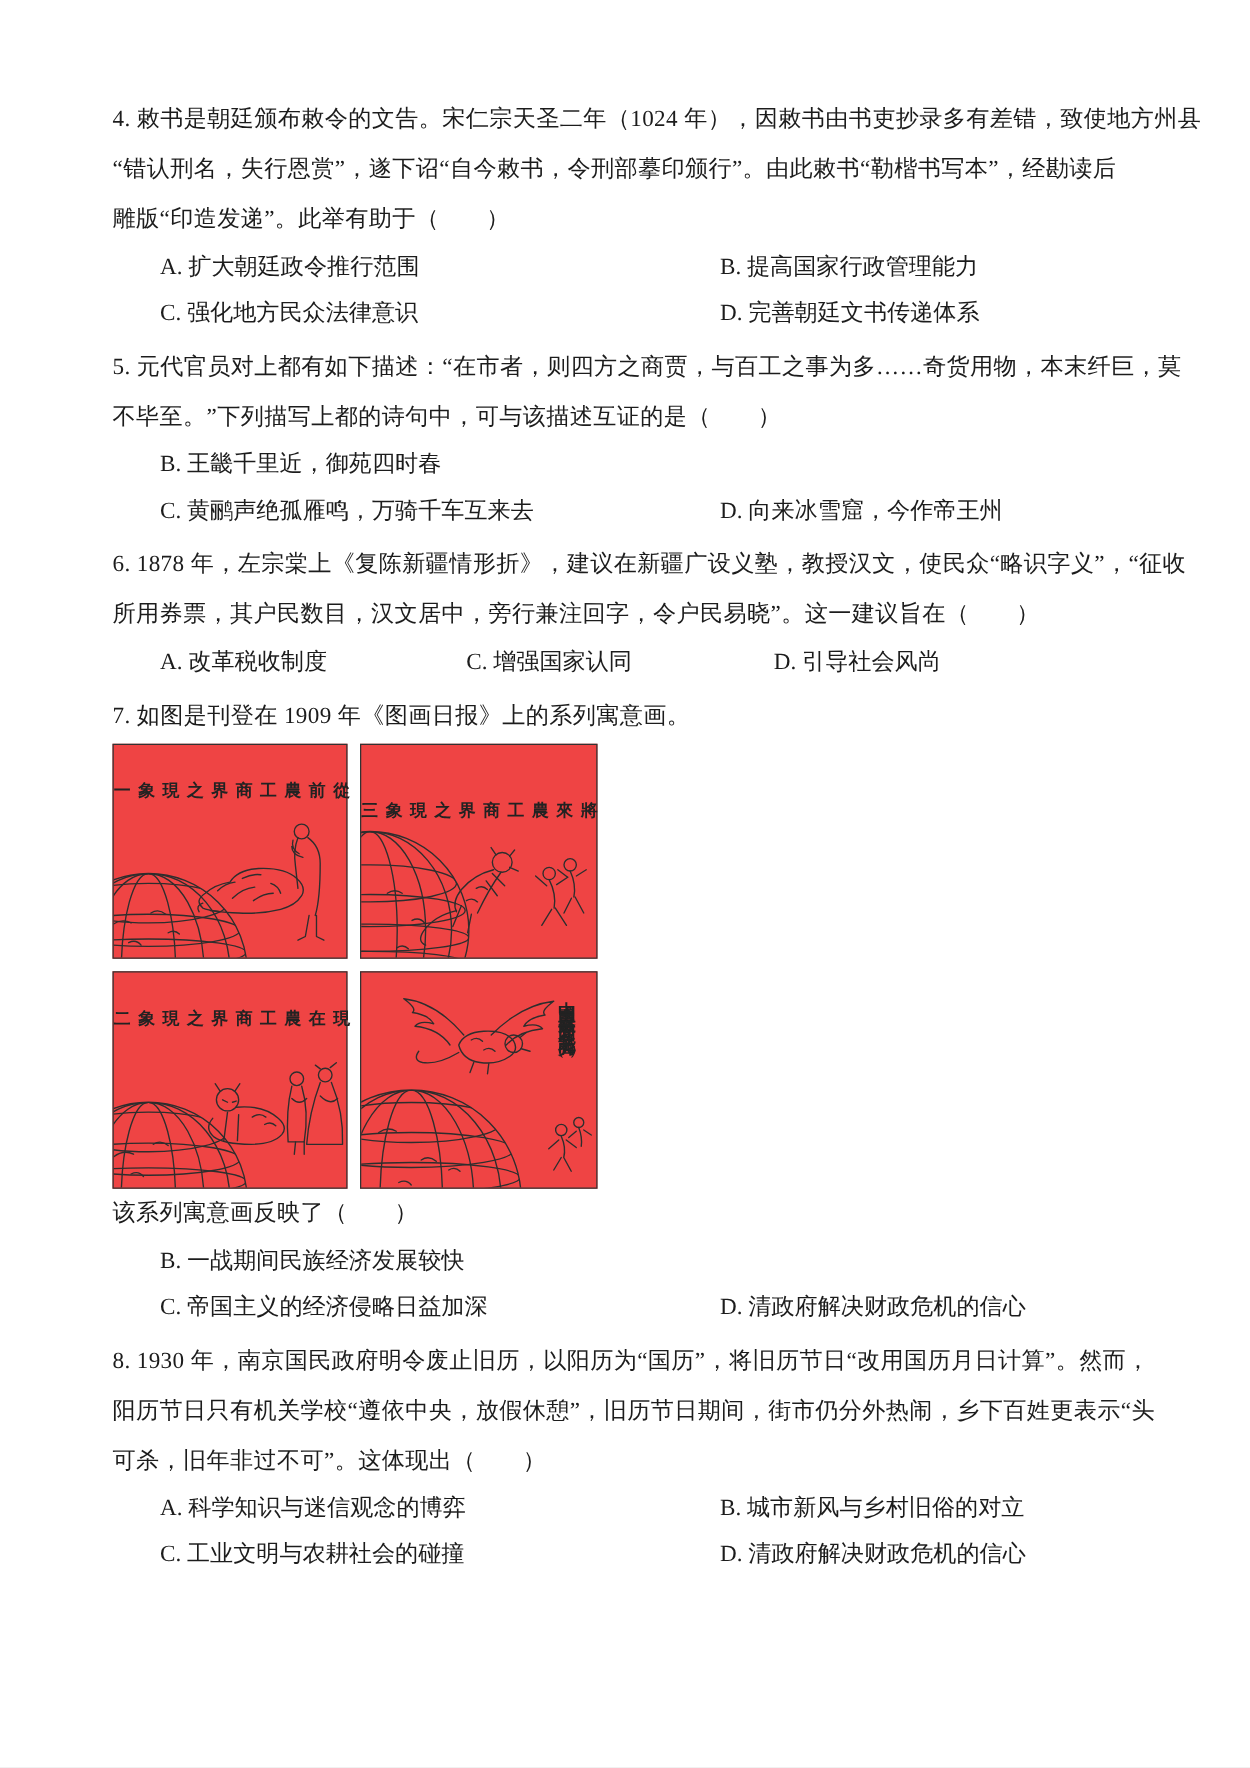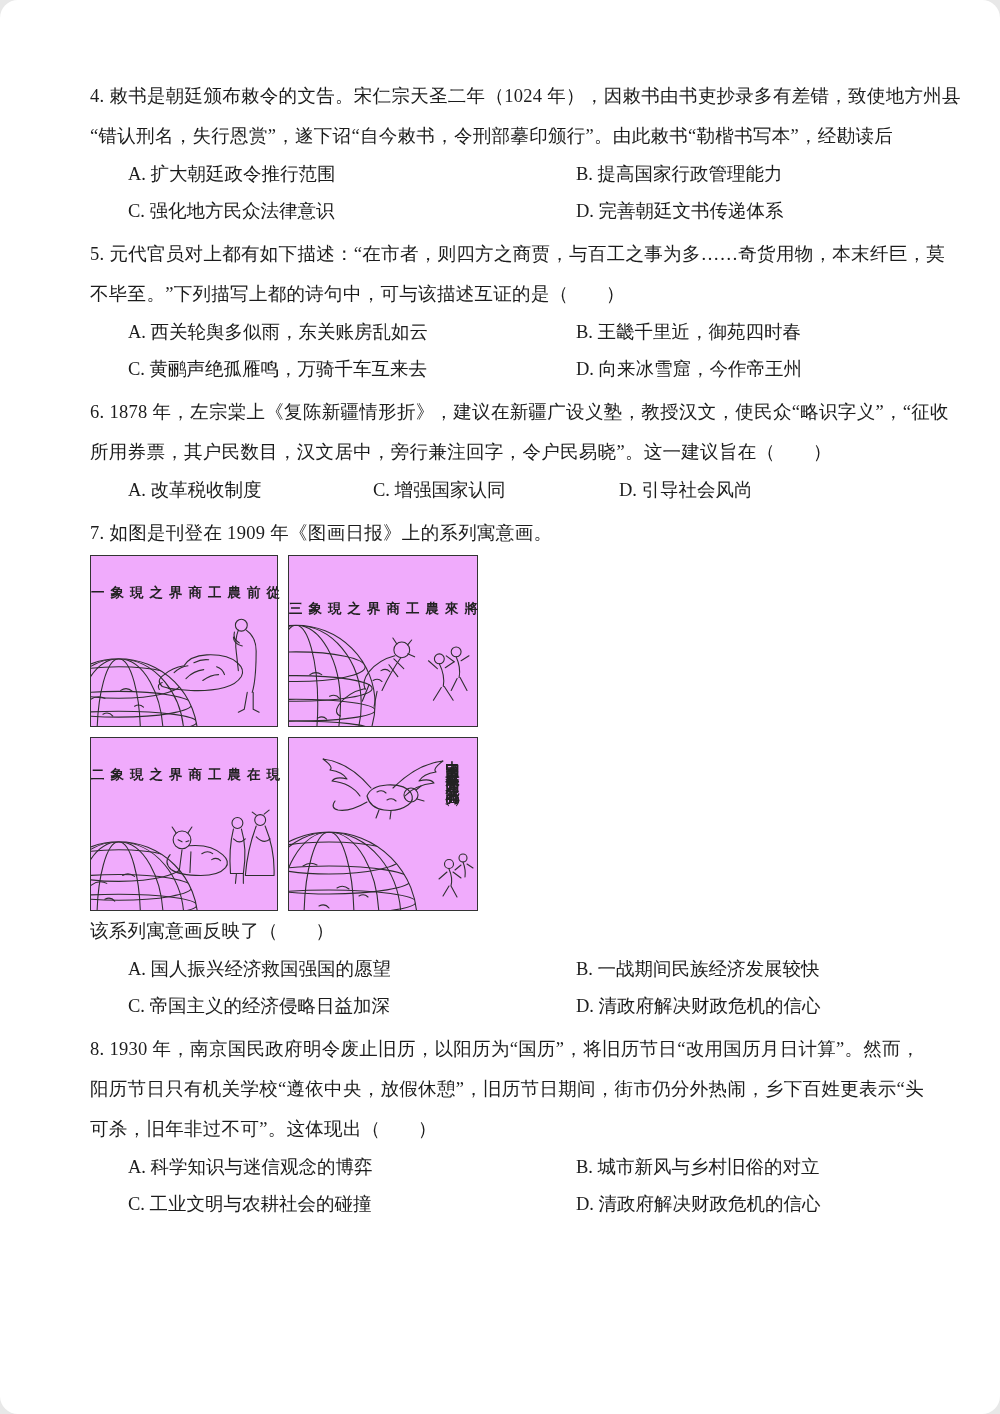--- a/index.html
+++ b/index.html
@@ -4,21 +4,20 @@
 <style>
   html,body{margin:0;padding:0;background:#e8e8e8;}
   .page{
     position:relative;
     width:1000px;height:1414px;
     margin:0 auto;
     background:#ffffff;
     font-family:"Liberation Serif","DejaVu Serif",serif;
     color:#1c1c1c;
     overflow:hidden;
-    border-radius:18px;
   }
   .content{position:absolute;left:90px;top:76px;width:822px;}
   .question{margin:0 0 4px 0;}
   .stem{
     margin:0;font-size:18.5px;line-height:40px;
     letter-spacing:.3px;white-space:nowrap;
   }
   .opt-row{display:flex;font-size:18.5px;line-height:37px;white-space:nowrap;}
   .opt{display:inline-block;margin-left:38px;}
   .opt.w2{width:410px;}
@@ -31,21 +30,21 @@
     margin:2px 0 0 0;
     display:grid;
     grid-template-columns:188px 190px;
     grid-template-rows:172px 174px;
     gap:10px;
     width:388px;
   }
   .panel{
     position:relative;
     border:1.4px solid #333;
-    background:#f0abfc;
+    background:#ef4444;
     box-sizing:border-box;
   }
   .panel svg{position:absolute;left:0;top:0;width:100%;height:100%;}
   .panel svg *{stroke:#2e2e2e;fill:none;stroke-width:1.1;stroke-linecap:round;stroke-linejoin:round;}
   .panel-caption{
     position:absolute;left:0;width:100%;text-align:center;
     font-size:13.5px;letter-spacing:6px;color:#222;
     font-weight:bold;white-space:nowrap;
   }
   .cap-high{top:28px;}
@@ -59,35 +58,35 @@
 </style>
 </head>
 <body>
 
 <div class="page">
   <div class="content">
 
     <div class="question">
       <p class="stem">4. 敕书是朝廷颁布敕令的文告。宋仁宗天圣二年（1024 年），因敕书由书吏抄录多有差错，致使地方州县</p>
       <p class="stem">“错认刑名，失行恩赏”，遂下诏“自今敕书，令刑部摹印颁行”。由此敕书“勒楷书写本”，经勘读后</p>
+      <p class="stem">雕版“印造发递”。此举有助于（　　）</p>
       <div class="opt-row">
         <span class="opt w2">A. 扩大朝廷政令推行范围</span>
         <span class="opt">B. 提高国家行政管理能力</span>
       </div>
       <div class="opt-row">
         <span class="opt w2">C. 强化地方民众法律意识</span>
         <span class="opt">D. 完善朝廷文书传递体系</span>
       </div>
     </div>
 
     <div class="question">
       <p class="stem">5. 元代官员对上都有如下描述：“在市者，则四方之商贾，与百工之事为多……奇货用物，本末纤巨，莫</p>
       <p class="stem">不毕至。”下列描写上都的诗句中，可与该描述互证的是（　　）</p>
       <div class="opt-row">
-        <span class="opt w2">A. 西关轮舆多似雨，东关账房乱如云</span>
         <span class="opt">B. 王畿千里近，御苑四时春</span>
       </div>
       <div class="opt-row">
         <span class="opt w2">C. 黄鹂声绝孤雁鸣，万骑千车互来去</span>
         <span class="opt">D. 向来冰雪窟，今作帝王州</span>
       </div>
     </div>
 
     <div class="question">
       <p class="stem">6. 1878 年，左宗棠上《复陈新疆情形折》，建议在新疆广设义塾，教授汉文，使民众“略识字义”，“征收</p>
@@ -256,21 +255,20 @@
             </g>
           </svg>
           <div class="panel-caption-vert">
             <span>中國農工商界</span><span>固有之能力㈣</span>
           </div>
         </div>
       </div>
 
       <p class="stem">该系列寓意画反映了（　　）</p>
       <div class="opt-row">
-        <span class="opt w2">A. 国人振兴经济救国强国的愿望</span>
         <span class="opt">B. 一战期间民族经济发展较快</span>
       </div>
       <div class="opt-row">
         <span class="opt w2">C. 帝国主义的经济侵略日益加深</span>
         <span class="opt">D. 清政府解决财政危机的信心</span>
       </div>
     </div>
 
     <div class="question">
       <p class="stem">8. 1930 年，南京国民政府明令废止旧历，以阳历为“国历”，将旧历节日“改用国历月日计算”。然而，</p>

